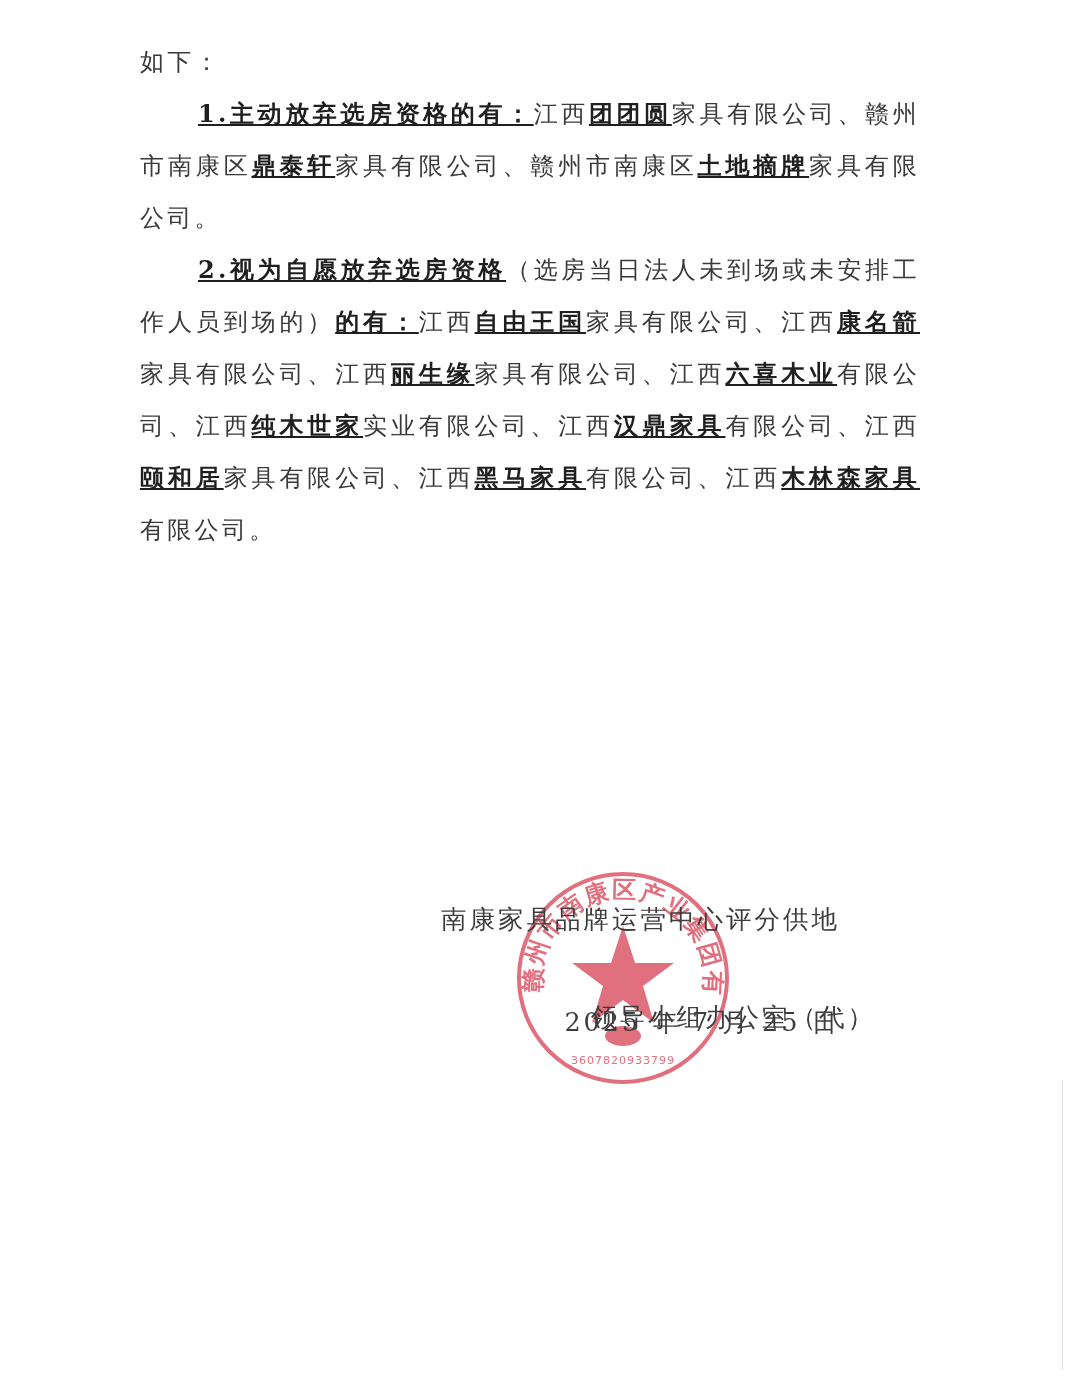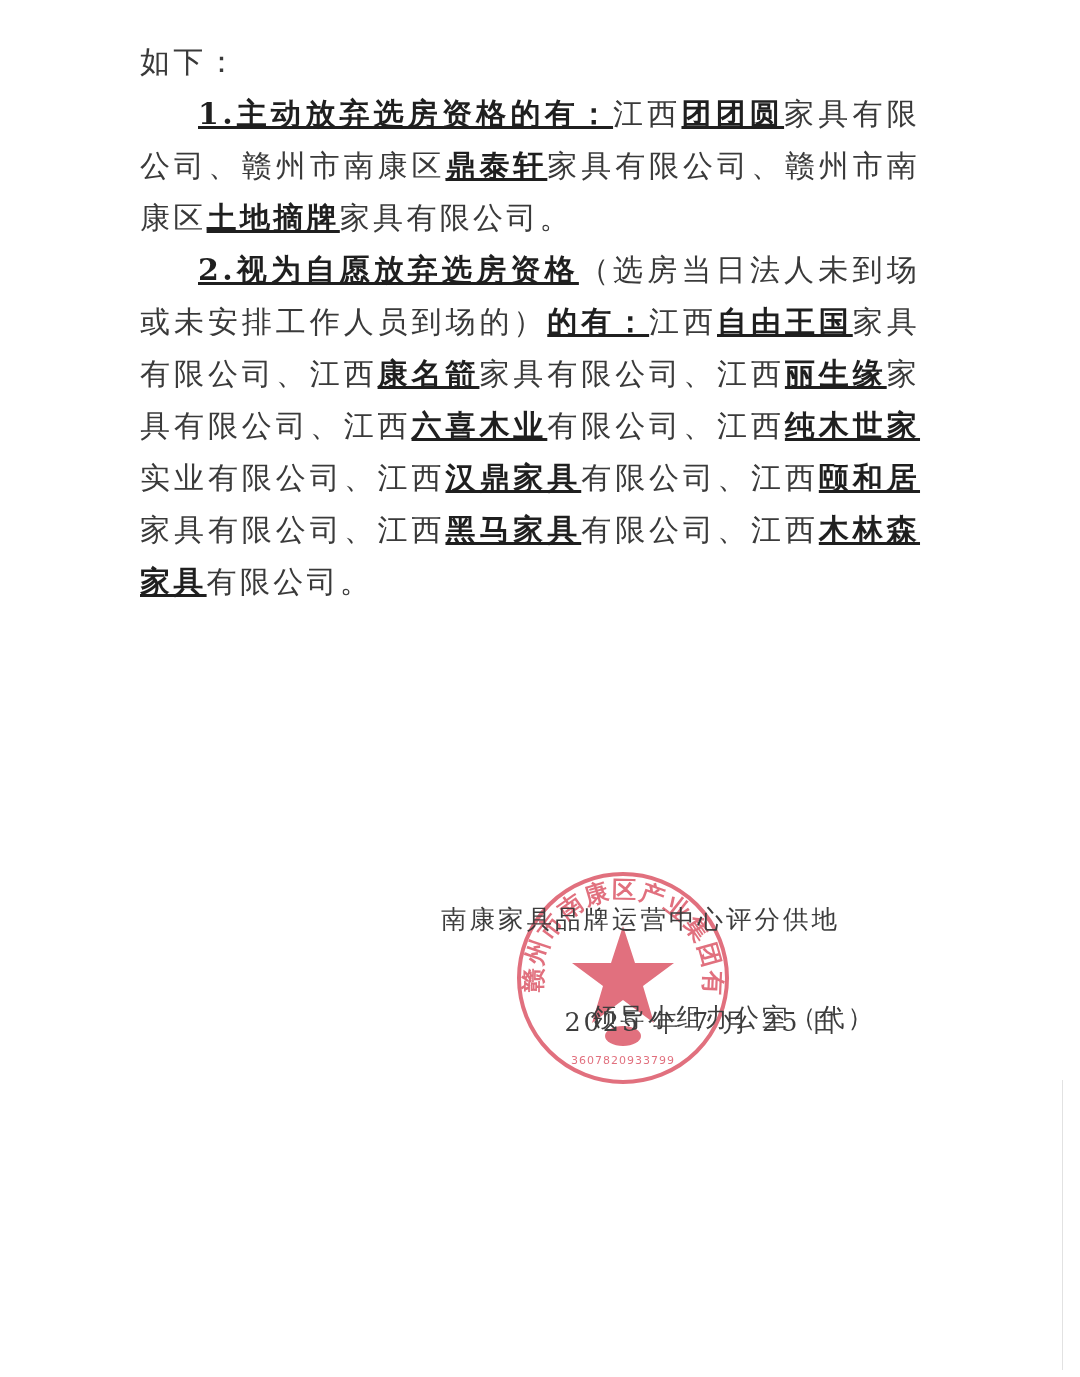--- a/index.html
+++ b/index.html
@@ -3,21 +3,21 @@
 <meta charset="utf-8">
 <style>
   html, body { margin: 0; padding: 0; }
   body {
     width: 1080px; height: 1377px; background: #ffffff; position: relative; overflow: hidden;
     font-family: "DejaVu Serif", "Liberation Serif", serif; color: #3a3a3a;
   }
   .page { position: absolute; left: 0; top: 0; width: 1080px; height: 1377px; }
   .body-text {
     position: absolute; left: 140px; top: 36px; width: 780px;
-    font-size: 30px; line-height: 52px; letter-spacing: 3.3px;
+    font-size: 24px; line-height: 52px; letter-spacing: 3.3px;
   }
   .para { margin: 0; text-align: justify; text-align-last: left; }
   .indent { text-indent: 58px; }
   .b { color: #1f1f1f; font-weight: bold; text-decoration: underline; }
   .sign {
     position: absolute; left: 420px; width: 420px; text-align: right;
     font-size: 25.5px; letter-spacing: 3px; color: #3d3d3d;
   }
   .sign1 { top: 902px; }
   .sign2 { top: 952px; left: 456px; margin-top: 48px; }

